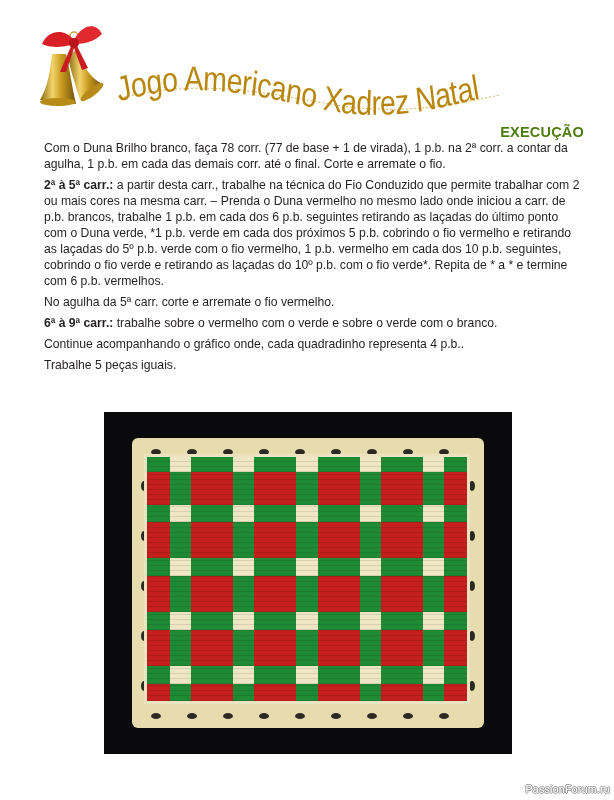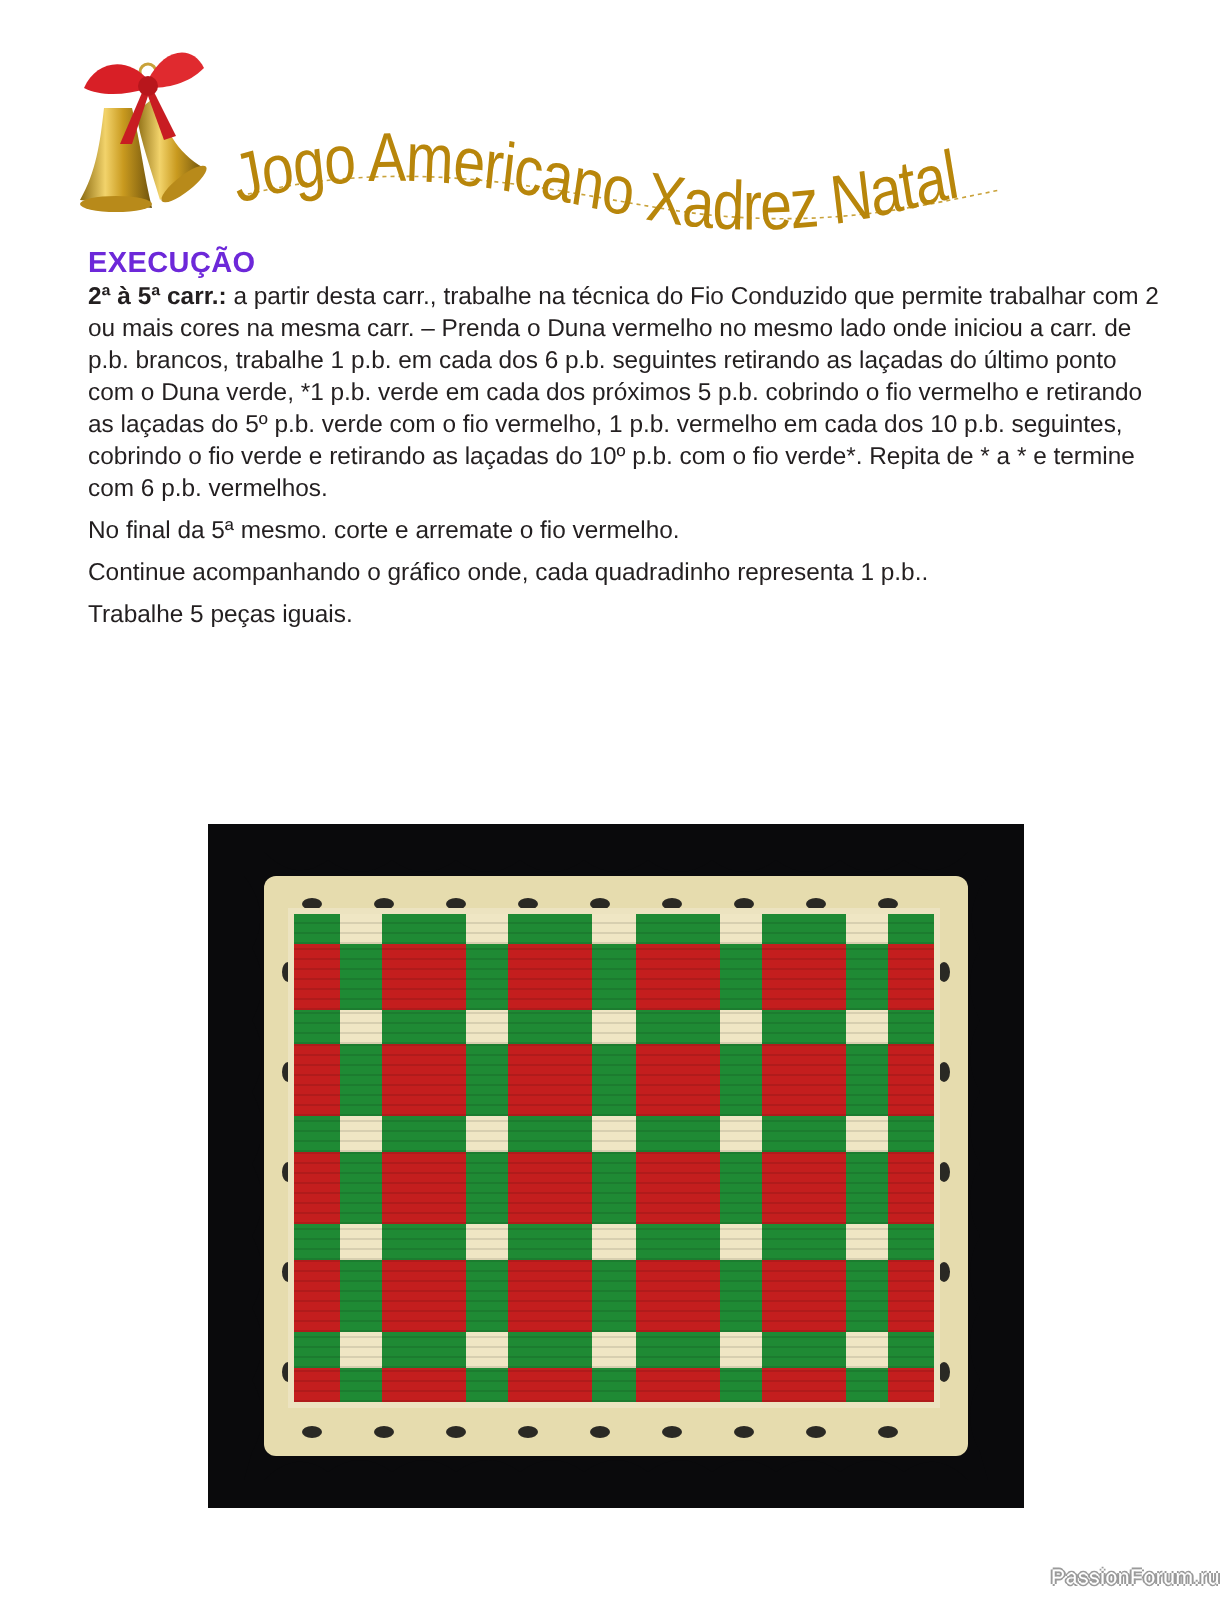--- a/index.html
+++ b/index.html
@@ -5,21 +5,21 @@
     * { box-sizing: border-box; margin: 0; padding: 0; }
     html, body { width: 614px; height: 800px; background: #ffffff; overflow: hidden; }
     body { position: relative; font-family: "Liberation Sans", "DejaVu Sans", sans-serif; color: #231f20; }
 
     .header { position: absolute; left: 0; top: 0; width: 614px; height: 120px; }
     .bells { position: absolute; left: 30px; top: 14px; width: 90px; height: 96px; }
     .title-wrap { position: absolute; left: 100px; top: 50px; width: 400px; height: 70px; }
     .title-svg { width: 100%; height: 100%; overflow: visible; }
 
     .content { position: absolute; left: 44px; top: 124px; width: 540px; font-size: 12.2px; line-height: 16px; color: #231f20; }
-    .section-heading { color: #6d28d9; font-weight: bold; font-size: 14.5px; line-height: 16px; letter-spacing: 0.2px; }
+    .section-heading { color: #4d7c0f; font-weight: bold; font-size: 14.5px; line-height: 16px; letter-spacing: 0.2px; text-align: right; }
     .para { margin-bottom: 5px; }
     .para b { font-weight: bold; }
 
     .photo { position: absolute; left: 104px; top: 412px; width: 408px; height: 342px; background: #0a0a0c; overflow: hidden; }
     .mat-lace { position: absolute; left: 18px; top: 14px; width: 372px; height: 314px; background: #e9dfb3; border-radius: 4px; }
     .lace-edge { position: absolute; inset: 0; }
     .mat-plaid { position: absolute; left: 40px; top: 42px; width: 326px; height: 250px; border: 3px solid #ece3c0; overflow: hidden; }
     .plaid-grid { display: grid; width: 100%; height: 100%; }
     .cell { }
 
@@ -58,32 +58,38 @@
       <text font-family="'Liberation Sans Narrow', 'Liberation Sans', sans-serif" font-size="30" fill="#b8860b" font-weight="normal" style="letter-spacing:-0.5px" transform="scale(0.95 1.15)">
         <textPath href="#titleCurve">Jogo Americano Xadrez Natalino</textPath>
       </text>
     </svg>
   </div>
 </div>
 
 <div class="content">
   <div class="section-heading">EXECUÇÃO</div>
 
+  <p class="para">
+    <span>Com o Duna Brilho branco, faça 78 corr. (77 de base + 1 de virada), 1 p.b. na 2ª corr. a contar da agulha, 1 p.b. em cada das demais corr. até o final. Corte e arremate o fio.</span>
+  </p>
 
   <p class="para">
     <b>2ª à 5ª carr.:</b><span> a partir desta carr., trabalhe na técnica do Fio Conduzido que permite trabalhar com 2 ou mais cores na mesma carr. – Prenda o Duna vermelho no mesmo lado onde iniciou a carr. de p.b. brancos, trabalhe 1 p.b. em cada dos 6 p.b. seguintes retirando as laçadas do último ponto com o Duna verde, *1 p.b. verde em cada dos próximos 5 p.b. cobrindo o fio vermelho e retirando as laçadas do 5º p.b. verde com o fio vermelho, 1 p.b. vermelho em cada dos 10 p.b. seguintes, cobrindo o fio verde e retirando as laçadas do 10º p.b. com o fio verde*. Repita de * a * e termine com 6 p.b. vermelhos.</span>
   </p>
 
   <p class="para">
-    <span>No final da 5ª mesmo. corte e arremate o fio vermelho.</span>
-  </p>
-
-
-  <p class="para">
-    <span>Continue acompanhando o gráfico onde, cada quadradinho representa 1 p.b..</span>
+    <span>No agulha da 5ª carr. corte e arremate o fio vermelho.</span>
+  </p>
+
+  <p class="para">
+    <b>6ª à 9ª carr.:</b><span> trabalhe sobre o vermelho com o verde e sobre o verde com o branco.</span>
+  </p>
+
+  <p class="para">
+    <span>Continue acompanhando o gráfico onde, cada quadradinho representa 4 p.b..</span>
   </p>
 
 
   <p class="para">
     <span>Trabalhe 5 peças iguais.</span>
   </p>
 </div>
 
 <div class="photo">
   <div class="mat-lace">

